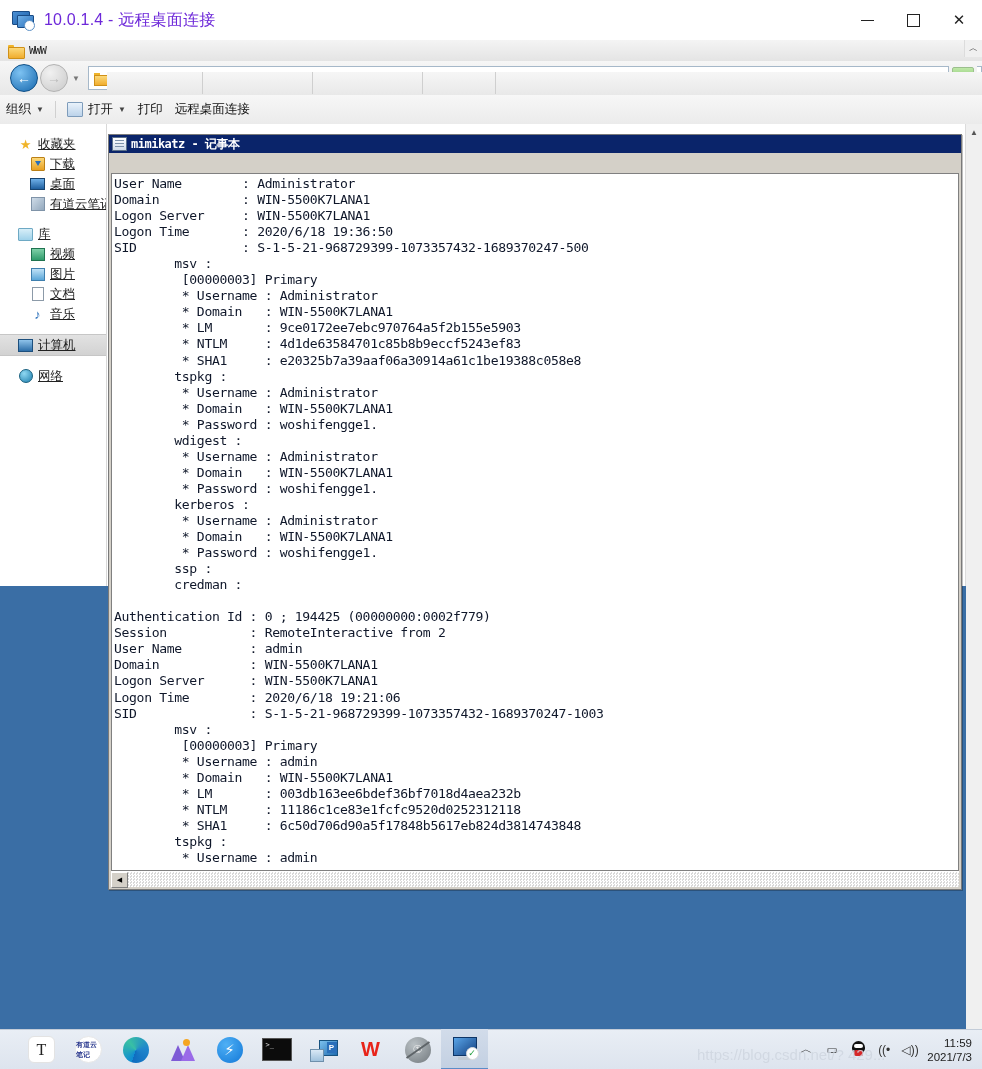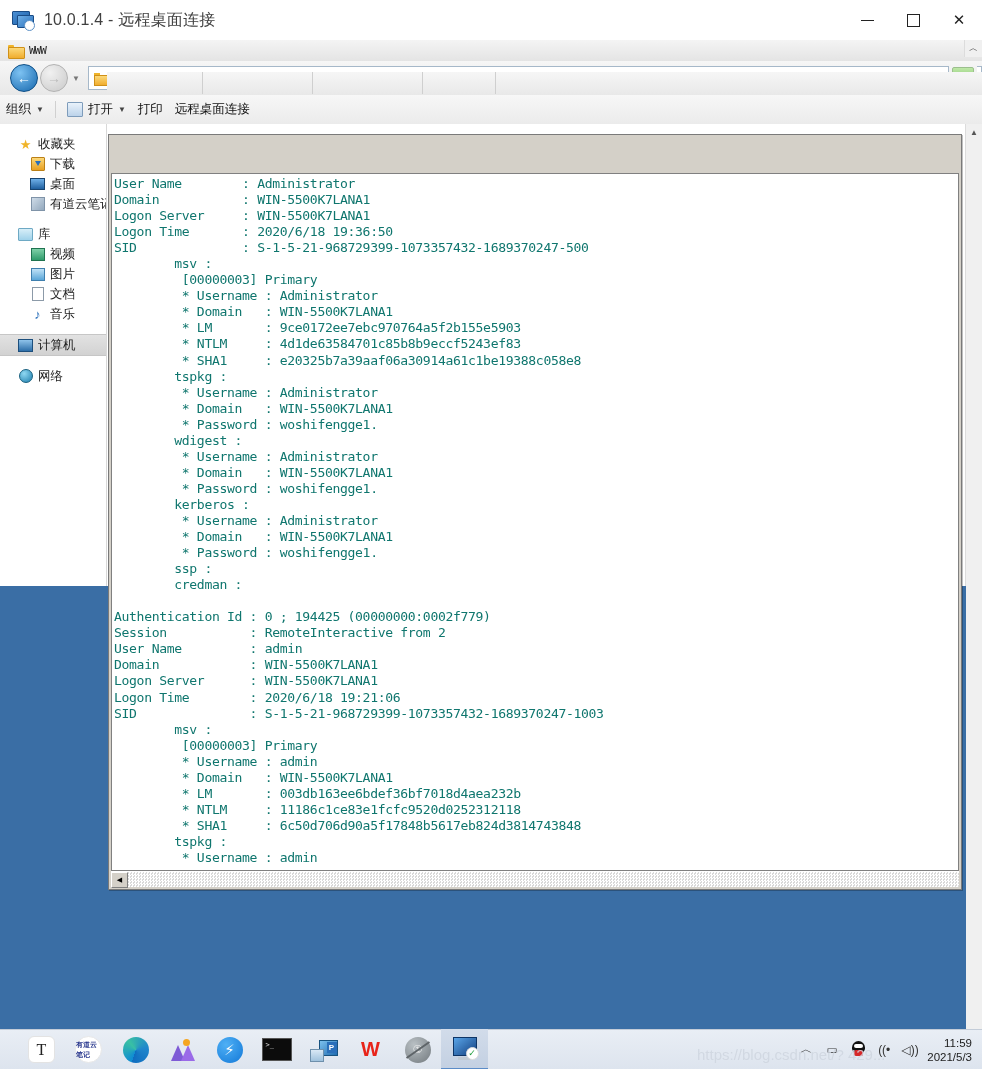--- a/index.html
+++ b/index.html
@@ -17,21 +17,21 @@
     background:#ffffff;border-bottom:1px solid #d8d8d8;
     display:flex;align-items:center;
   }
   .rdp-icon{width:22px;height:20px;margin-left:12px;position:relative;}
   .rdp-icon .scr{position:absolute;left:0;top:1px;width:16px;height:12px;
     background:linear-gradient(140deg,#4a8fd4,#1b5fa8);border:1px solid #1a4c86;border-radius:1px;}
   .rdp-icon .scr2{position:absolute;left:5px;top:5px;width:15px;height:11px;
     background:linear-gradient(140deg,#6fb0e8,#2a6fba);border:1px solid #1a4c86;border-radius:1px;}
   .rdp-icon .badge{position:absolute;left:12px;top:10px;width:9px;height:9px;border-radius:50%;
     background:#fff;border:1px solid #5b90c6;}
-  .rdp-title{margin-left:10px;font-size:16px;color:#404040;letter-spacing:.2px;}
+  .rdp-title{margin-left:10px;font-size:16px;color:#6d28d9;letter-spacing:.2px;}
   .rdp-btns{margin-left:auto;display:flex;height:40px;}
   .rdp-btn{width:46px;height:40px;display:flex;align-items:center;justify-content:center;
     font-size:15px;color:#222;cursor:default;}
   .glyph-min{display:block;width:13px;height:1px;background:#222;}
   .glyph-max{display:block;width:11px;height:11px;border:1px solid #222;}
 
   
   .explorer{
     position:absolute;left:0;top:40px;width:982px;height:990px;
     background:#f0f0f0;overflow:hidden;
@@ -87,21 +87,21 @@
 
   
   .ex-body{position:absolute;left:0;top:84px;width:982px;height:906px;background:#fff;}
   .nav-pane{position:absolute;left:0;top:0;width:106px;height:906px;background:#fff;
     border-right:1px solid #d8d8d8;overflow:hidden;}
   .np-group{margin-top:10px;}
   .np-row{height:20px;display:flex;align-items:center;padding-left:18px;font-size:12.5px;color:#222;}
   .np-row.child{padding-left:30px;}
   .np-row.selected{background:linear-gradient(to bottom,#e2e2e2,#d2d2d2);border-top:1px solid #c6c6c6;border-bottom:1px solid #c6c6c6;}
   .np-ico{width:15px;height:14px;margin-right:5px;flex:0 0 auto;display:flex;align-items:center;justify-content:center;font-size:12px;line-height:1;}
-  .np-label{white-space:nowrap;overflow:hidden;}
+  .np-label{white-space:nowrap;overflow:hidden;text-decoration:underline;}
   .i-star{color:#f0b429;font-size:13px;}
   .i-dl{width:12px;height:12px;background:linear-gradient(to bottom,#fcd97a,#e8a022);border:1px solid #bb8016;border-radius:1px;position:relative;}
   .i-dl:after{content:"";position:absolute;left:3px;top:3px;border-left:3px solid transparent;border-right:3px solid transparent;border-top:5px solid #2a6fba;}
   .i-desk{width:13px;height:10px;background:linear-gradient(to bottom,#6fb0e8,#1f5f9f);border:1px solid #17436f;}
   .i-recent{width:12px;height:12px;background:linear-gradient(135deg,#cfdce8,#93a8bd);border:1px solid #7f93a8;}
   .i-lib{width:13px;height:11px;background:linear-gradient(to bottom,#d7eef8,#9fd2ea);border:1px solid #6ea9c4;border-radius:1px;}
   .i-video{width:12px;height:11px;background:linear-gradient(to bottom,#7fd0a8,#2f9b6b);border:1px solid #1f7350;}
   .i-pic{width:12px;height:11px;background:linear-gradient(to bottom,#bfe2f7,#5aa6d8);border:1px solid #3f7fae;}
   .i-doc{width:10px;height:12px;background:#fff;border:1px solid #8c9aa8;}
   .i-music{color:#2a6fba;font-size:13px;}
@@ -140,21 +140,21 @@
     border:1px solid #5d728a;position:relative;}
   .np-title-ico:after{content:"";position:absolute;left:2px;top:2px;right:2px;height:7px;
     background:repeating-linear-gradient(to bottom,#7e93ab 0 1px,transparent 1px 3px);}
   .np-title-text{margin-left:4px;color:#fff;font-size:12px;font-family:"DejaVu Sans Mono",monospace;
     font-weight:bold;letter-spacing:-.5px;}
   .np-menu{height:19px;background:#d4d0c8;display:flex;align-items:center;padding-left:5px;border-bottom:1px solid #b8b4ac;}
   .np-menu-item{font-size:12px;color:#000;padding:0 7px;font-family:"Liberation Sans",sans-serif;}
   .np-text{position:absolute;left:2px;top:38px;right:2px;bottom:18px;background:#fff;
     border:1px solid #808080;overflow:hidden;padding:2px 0 0 2px;}
   pre.np-pre{margin:0;font-family:"DejaVu Sans Mono",monospace;font-size:13.1px;line-height:16.05px;
-    color:#0f766e;white-space:pre;letter-spacing:-0.35px;}
+    color:#0f172a;white-space:pre;letter-spacing:-0.35px;}
   .np-hscroll{position:absolute;left:2px;right:2px;bottom:2px;height:15px;background:#e8e8e8;
     border-top:1px solid #fff;display:flex;align-items:center;}
   .np-hscroll .arrow{width:15px;height:14px;background:#d4d0c8;border:1px solid #fff;
     border-right-color:#808080;border-bottom-color:#808080;display:flex;align-items:center;justify-content:center;font-size:7px;color:#000;}
   .np-hscroll .track{flex:1;height:15px;
     background:repeating-conic-gradient(#ffffff 0 25%, #d9d9d9 0 50%) 0 0/3px 3px;}
 
   
   .taskbar{position:absolute;left:0;bottom:0;width:982px;height:39px;
     background:linear-gradient(to bottom,#e9eef5,#dde4ee);border-top:1px solid #c3ccd8;
@@ -387,20 +387,24 @@
         <div class="up">▲</div>
       </div>
     </div>
   </div>
 
   <div class="top-scroll-arrow">︿</div>
 
   <div class="desktop"></div>
 
   <div class="notepad">
+    <div class="np-title">
+      <div class="np-title-ico"></div>
+      <div class="np-title-text">mimikatz - 记事本</div>
+    </div>
     <div class="np-text">
       <pre class="np-pre">User Name        : Administrator
 Domain           : WIN-5500K7LANA1
 Logon Server     : WIN-5500K7LANA1
 Logon Time       : 2020/6/18 19:36:50
 SID              : S-1-5-21-968729399-1073357432-1689370247-500
         msv :
          [00000003] Primary
          * Username : Administrator
          * Domain   : WIN-5500K7LANA1
@@ -506,20 +510,20 @@
         <span class="tray-qq">
             <span class="hd"></span>
             <span class="ey"></span>
             <span class="sc"></span>
           </span>
       </div>
       <div class="tray-item">((•</div>
       <div class="tray-item">◁))</div>
       <div class="tray-clock">
         <div>11:59</div>
-        <div>2021/5/3</div>
+        <div>2021/7/3</div>
       </div>
     </div>
   </div>
 
   <div class="watermark">https://blog.csdn.net/? 429...</div>
 
 </div>
 
 </body></html>

